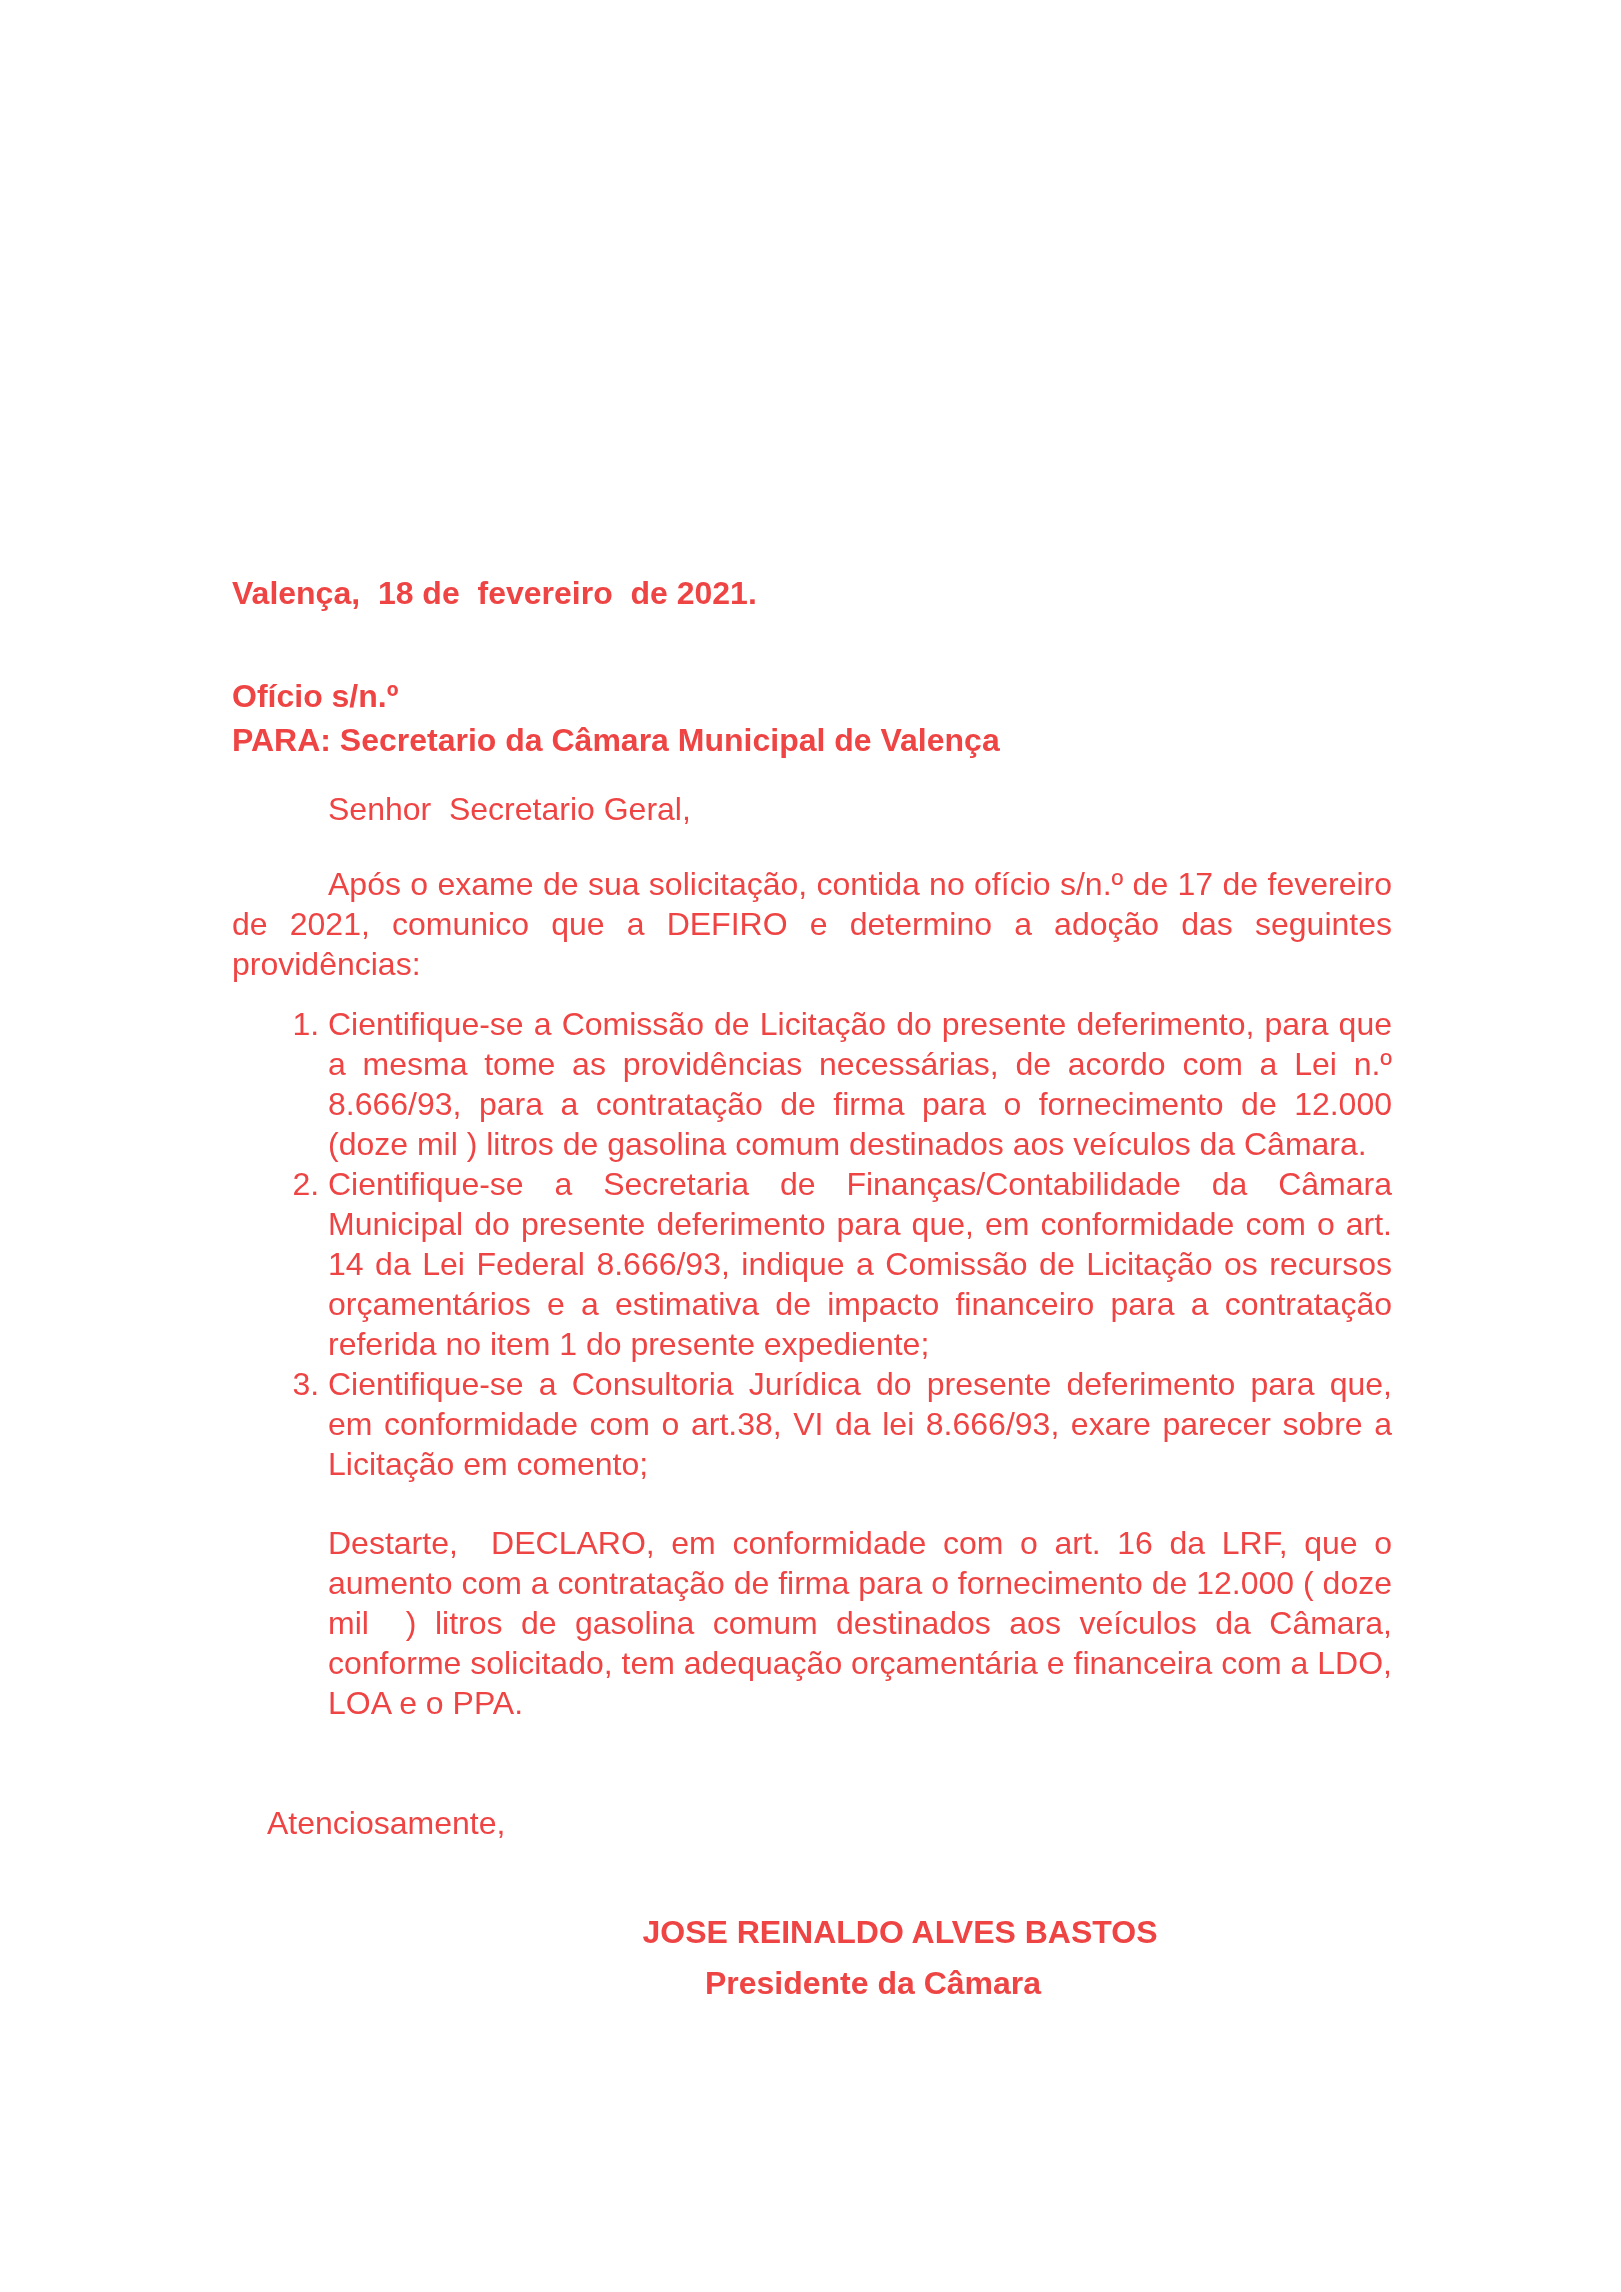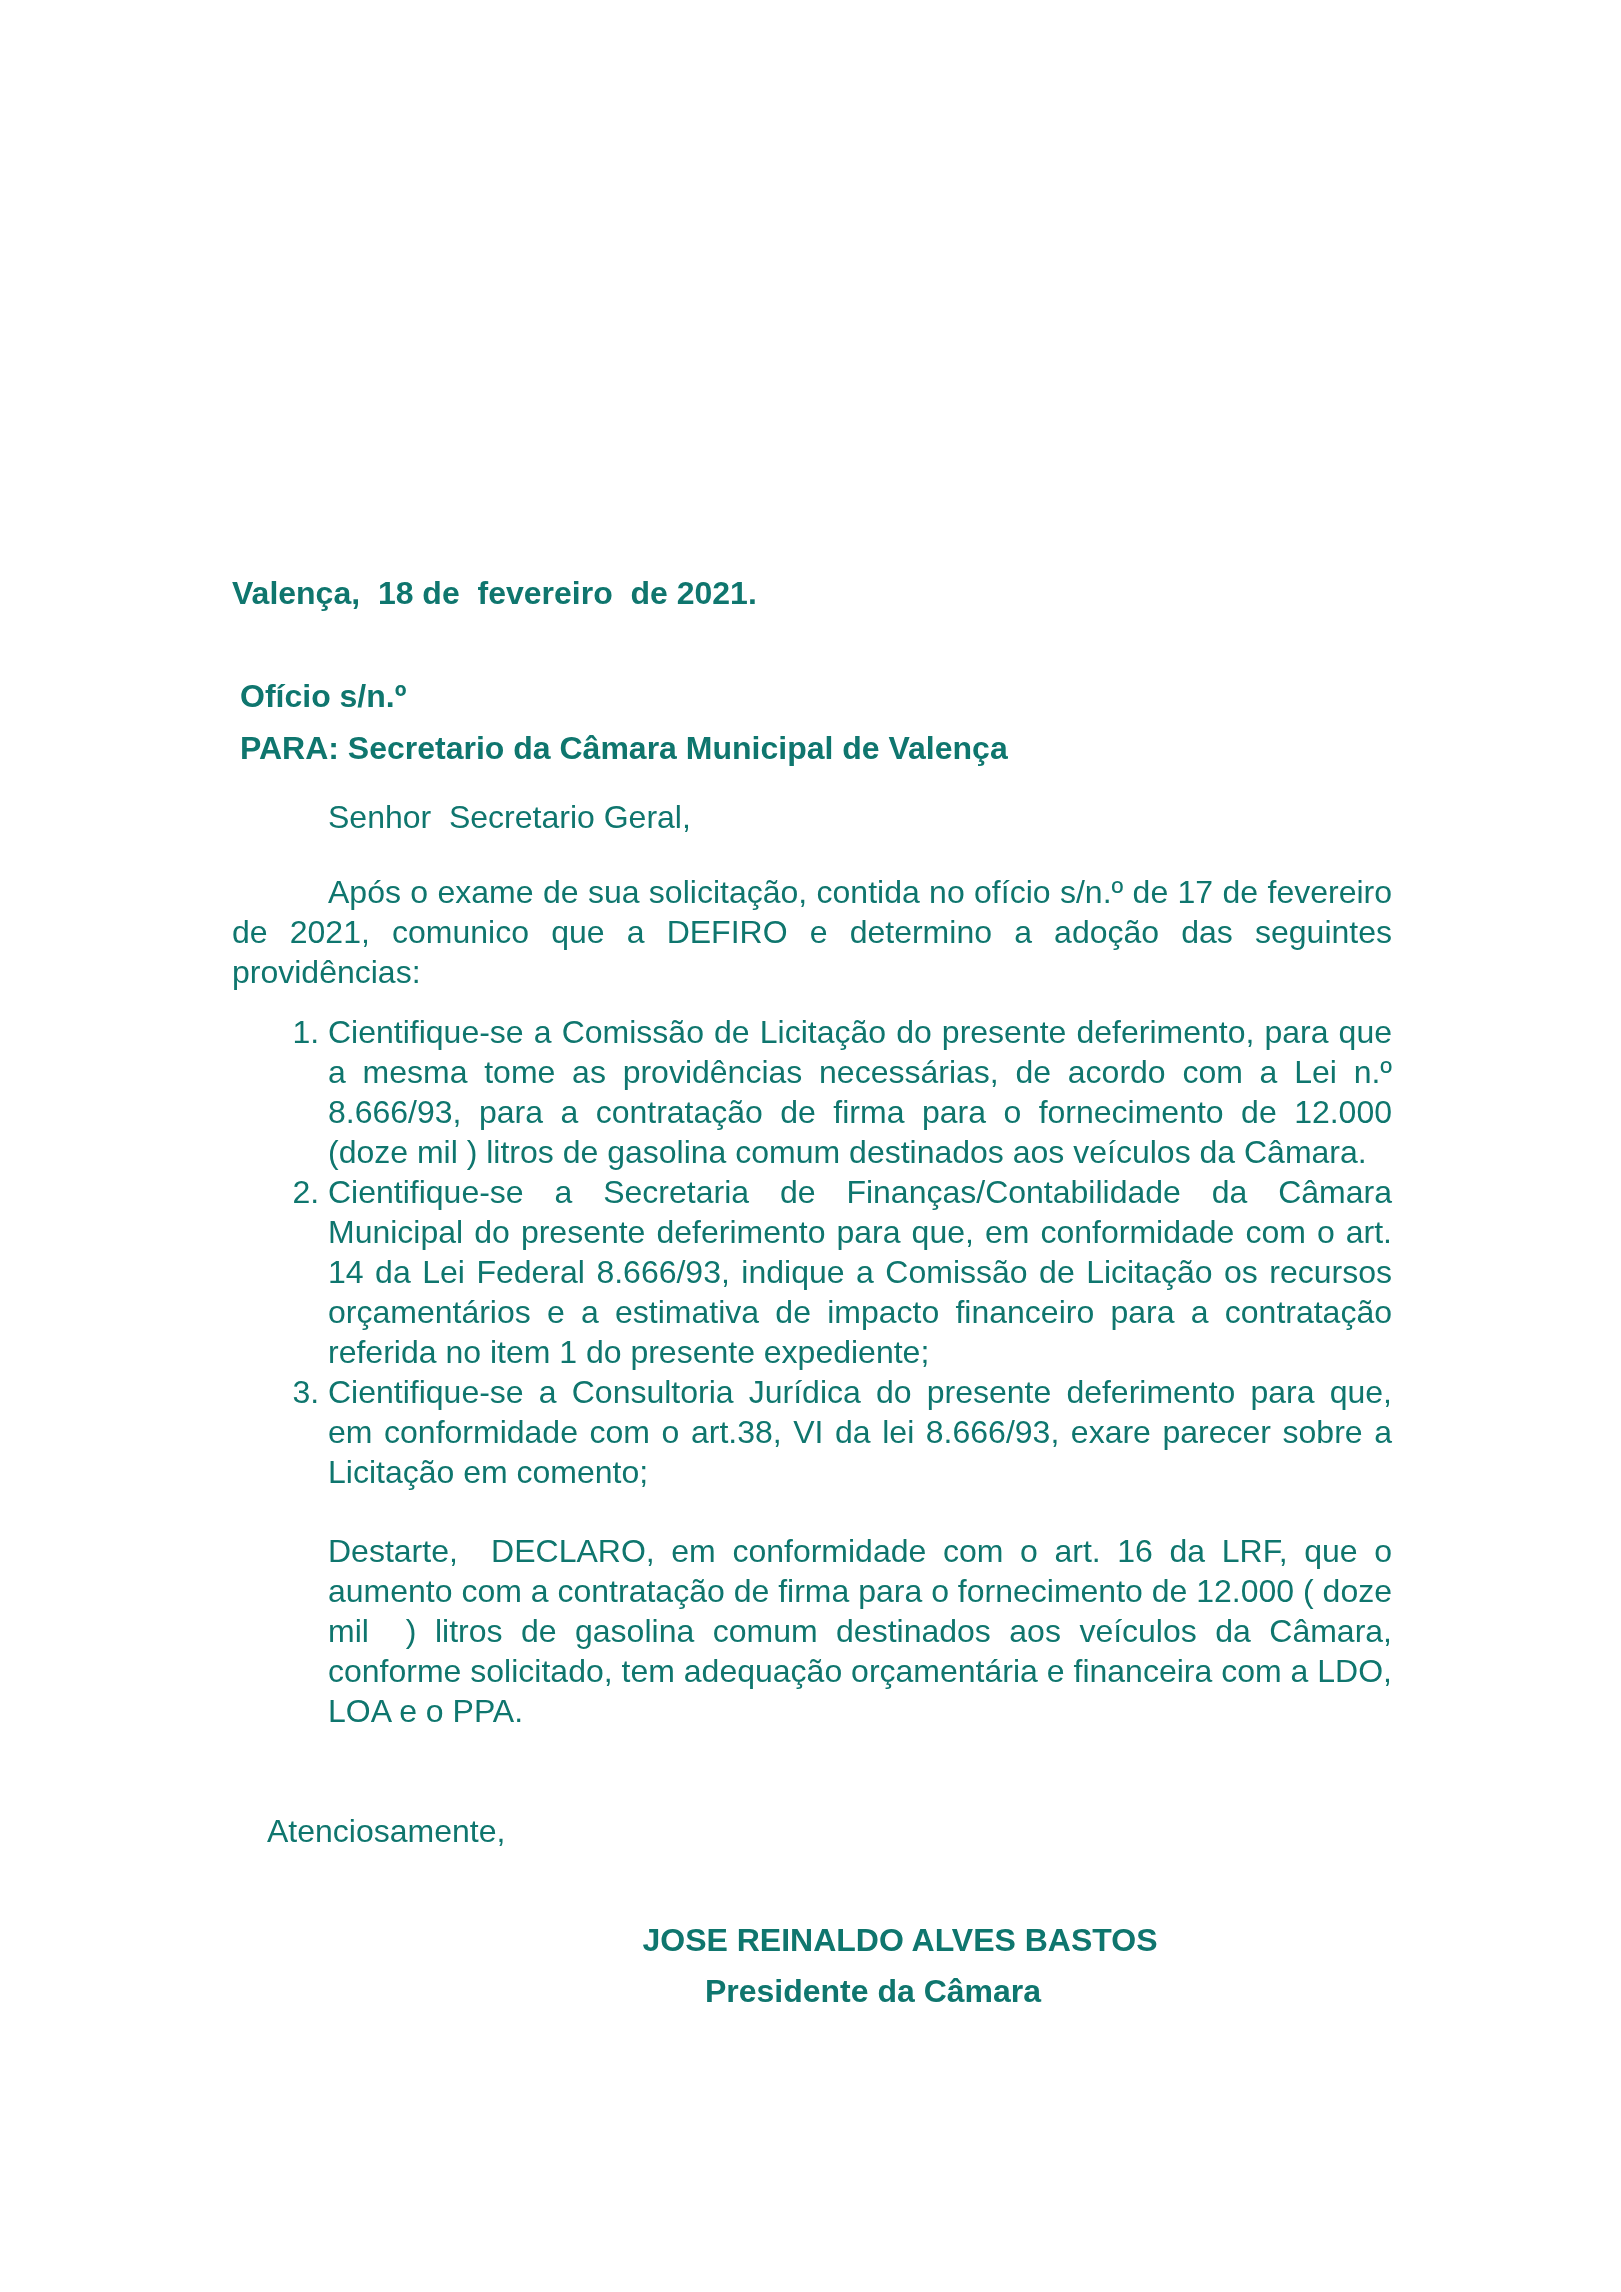--- a/index.html
+++ b/index.html
@@ -8,37 +8,37 @@
     padding: 0;
     background: #ffffff;
   }
   .page {
     position: relative;
     width: 1621px;
     height: 2293px;
     box-sizing: border-box;
     margin: 0 auto;
     background: #ffffff;
-    color: #0f766e;
+    color: #ef4444;
     font-family: "Liberation Sans", "DejaVu Sans", sans-serif;
     font-size: 32px;
     line-height: 40px;
     padding: 573px 229px 0 232px;
     overflow: hidden;
   }
   .date-line {
     margin: 0 0 61px 0;
     font-weight: bold;
     white-space: pre-wrap;
   }
   .header-block {
     margin: 0 0 27.4px 0;
   }
   .header-block p {
-    margin: 8px;
+    margin: 0;
     font-weight: bold;
     line-height: 44px;
     white-space: pre-wrap;
   }
   .salutation {
     margin: 0 0 35px 96px;
     white-space: pre-wrap;
   }
   .body-par {
     margin: 0;

